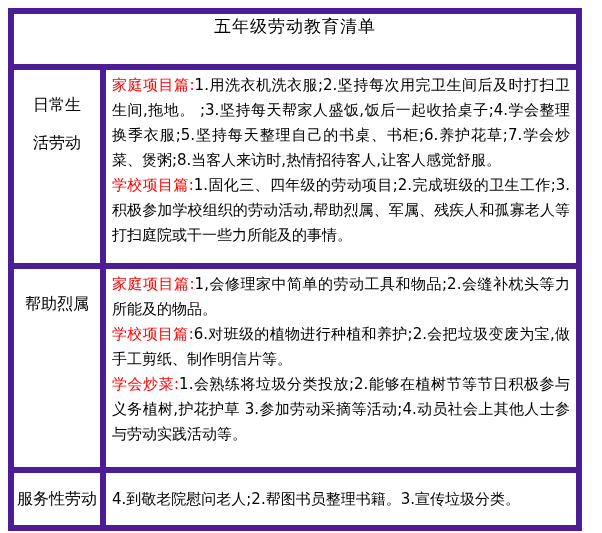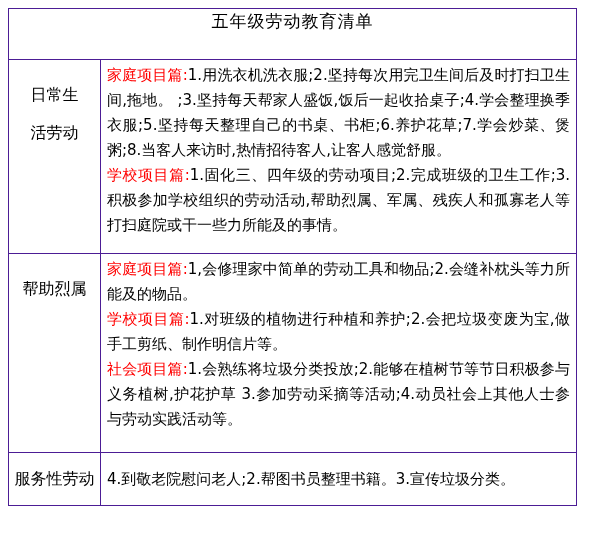--- a/index.html
+++ b/index.html
@@ -21,21 +21,21 @@
   table.doc-table {
     position: absolute;
     left: 8px;
     top: 8px;
     width: 568px;
     border-collapse: collapse;
     table-layout: fixed;
     background: #ffffff;
   }
   table.doc-table td {
-    border: 1px solid #4c1d95;
+    border: 6px solid #4c1d95;
     vertical-align: top;
     overflow: hidden;
   }
   col.c-cat { width: 92px; }
   col.c-content { width: 476px; }
 
   td.title-cell {
     height: 48px;
     text-align: center;
     vertical-align: middle;
@@ -101,22 +101,22 @@
         <td class="content-cell row-daily">
           <p><span class="red-label">家庭项目篇:</span><span>1.用洗衣机洗衣服;2.坚持每次用完卫生间后及时打扫卫生间,拖地。 ;3.坚持每天帮家人盛饭,饭后一起收拾桌子;4.学会整理换季衣服;5.坚持每天整理自己的书桌、书柜;6.养护花草;7.学会炒菜、煲粥;8.当客人来访时,热情招待客人,让客人感觉舒服。</span></p>
           <p><span class="red-label">学校项目篇:</span><span>1.固化三、四年级的劳动项目;2.完成班级的卫生工作;3.积极参加学校组织的劳动活动,帮助烈属、军属、残疾人和孤寡老人等打扫庭院或干一些力所能及的事情。</span></p>
         </td>
       </tr>
 
       <tr>
         <td class="cat-cell row-prod">帮助烈属</td>
         <td class="content-cell row-prod">
           <p><span class="red-label">家庭项目篇:</span><span>1,会修理家中简单的劳动工具和物品;2.会缝补枕头等力所能及的物品。</span></p>
-          <p><span class="red-label">学校项目篇:</span><span>1.对班级的植物进行种植和养护;2.会把垃圾变废为宝,做手工剪纸、制作明信片等。</span></p>
-          <p><span class="red-label">社会项目篇:</span><span>1.会熟练将垃圾分类投放;2.能够在植树节等节日积极参与义务植树,护花护草 3.参加劳动采摘等活动;4.动员社会上其他人士参与劳动实践活动等。</span></p>
+          <p><span class="red-label">学校项目篇:</span><span>6.对班级的植物进行种植和养护;2.会把垃圾变废为宝,做手工剪纸、制作明信片等。</span></p>
+          <p><span class="red-label">学会炒菜:</span><span>1.会熟练将垃圾分类投放;2.能够在植树节等节日积极参与义务植树,护花护草 3.参加劳动采摘等活动;4.动员社会上其他人士参与劳动实践活动等。</span></p>
         </td>
       </tr>
 
       <tr>
         <td class="cat-cell v-middle row-service">服务性劳动</td>
         <td class="content-cell v-middle row-service">
           <p><span>4.到敬老院慰问老人;2.帮图书员整理书籍。3.宣传垃圾分类。</span></p>
         </td>
       </tr>
     </tbody>

